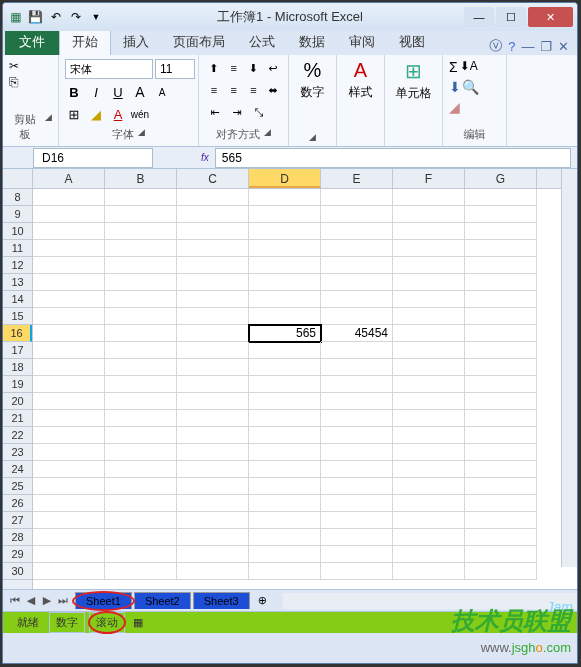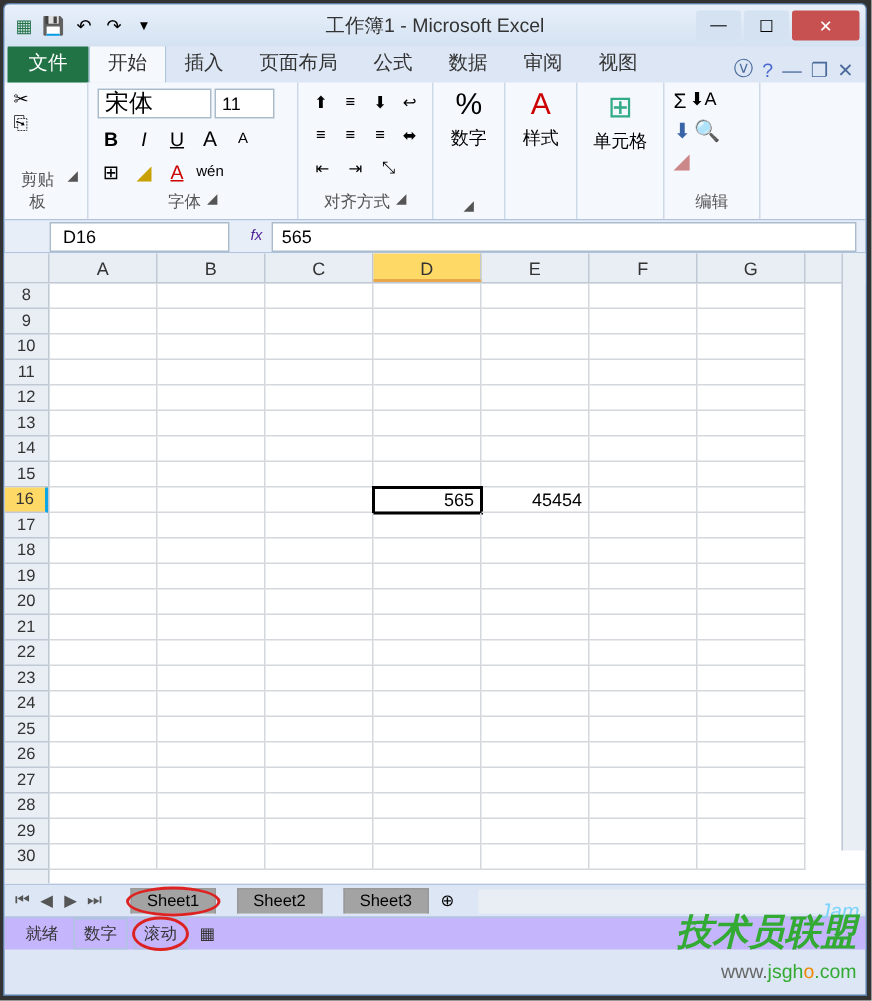--- a/index.html
+++ b/index.html
@@ -28,21 +28,21 @@
 .rgroup-body { display: flex; flex-direction: column; gap: 2px; flex: 1; }
 
 .clipboard { width: 56px; }
 .paste-btn { display: flex; flex-direction: column; align-items: center; gap: 2px; }
 .paste-icon { width: 32px; height: 32px; background: #f8e4a8; border: 1px solid #c8a848; position: relative; }
 .paste-icon::after { content: ''; position: absolute; top: 4px; left: 4px; right: 4px; bottom: 4px; background: #fff; }
 .clip-row { display: flex; gap: 2px; font-size: 12px; }
 
 .font-group { width: 140px; }
 .font-row1 { display: flex; gap: 2px; }
-.font-name { width: 76px; height: 20px; border: 1px solid #abc; font-size: 16px; padding: 0 4px; background: #fff; }
+.font-name { width: 88px; height: 20px; border: 1px solid #abc; font-size: 11px; padding: 0 4px; background: #fff; }
 .font-size { width: 40px; height: 20px; border: 1px solid #abc; font-size: 12px; padding: 0 4px; background: #fff; }
 .font-row2, .font-row3 { display: flex; gap: 4px; align-items: center; font-size: 13px; margin-top: 2px; }
 .fbtn { width: 18px; height: 18px; display: flex; align-items: center; justify-content: center; cursor: pointer; }
 .bold { font-weight: bold; }
 .italic { font-style: italic; }
 .underline { text-decoration: underline; }
 
 .align-group { width: 90px; }
 .align-row { display: flex; gap: 2px; margin-bottom: 2px; }
 .abtn { width: 20px; height: 18px; display: flex; align-items: center; justify-content: center; font-size: 11px; }
@@ -50,21 +50,21 @@
 .number-group { width: 48px; align-items: center; }
 .big-icon { font-size: 20px; text-align: center; }
 
 .styles-group { width: 48px; }
 .cells-group { width: 58px; }
 .edit-group { width: 64px; }
 .edit-row { display: flex; gap: 2px; font-size: 14px; margin-bottom: 2px; }
 
 .namebox-row { height: 22px; background: #e8eef8; display: flex; align-items: center; border-bottom: 1px solid #b0c4de; }
 .namebox { width: 120px; height: 20px; background: #fff; border: 1px solid #abc; margin-left: 30px; font-size: 12px; padding: 0 8px; display: flex; align-items: center; }
-.fx-label { margin-left: 14px; font-style: italic; font-size: 10px; color: #4c1d95; }
+.fx-label { margin-left: 48px; font-style: italic; font-size: 10px; color: #4c1d95; }
 .formula-bar { flex: 1; height: 20px; background: #fff; border: 1px solid #abc; margin: 0 6px; font-size: 12px; padding: 0 6px; display: flex; align-items: center; }
 
 .sheet-area { height: 420px; background: #fff; display: flex; flex-direction: column; position: relative; }
 .col-headers { height: 20px; display: flex; background: #e8eef4; border-bottom: 1px solid #c0c8d4; }
 .corner { width: 30px; border-right: 1px solid #c0c8d4; background: #e8eef4; }
 .colh { width: 72px; border-right: 1px solid #c0c8d4; text-align: center; font-size: 12px; color: #333; line-height: 20px; }
 .colh.sel { background: #ffd966; border-bottom: 2px solid #e8a84a; }
 
 .grid-body { flex: 1; display: flex; overflow: hidden; }
 .row-headers { width: 30px; background: #e8eef4; border-right: 1px solid #c0c8d4; }
@@ -72,25 +72,25 @@
 .rowh.sel { background: #ffd966; border-right: 2px solid #0ea5e9; }
 
 .cells { flex: 1; position: relative; }
 .row { display: flex; height: 17px; }
 .cell { width: 72px; height: 17px; border-right: 1px solid #d4d8dc; border-bottom: 1px solid #d4d8dc; font-size: 12px; text-align: right; padding-right: 4px; line-height: 17px; }
 .cell.selected { outline: 2px solid #000; outline-offset: -1px; background: #fff; }
 
 .sheet-tabs { height: 22px; background: #dce6f4; display: flex; align-items: center; border-top: 1px solid #b0c4de; font-size: 11px; }
 .nav-btns { display: flex; gap: 0; padding: 0 4px; }
 .nav-btn { width: 16px; text-align: center; color: #555; }
-.stab { padding: 2px 10px; background: #a3a3a3; border: 1px solid #999; border-bottom: none; margin-right: 2px; margin-left: 12px; }
+.stab { padding: 2px 10px; background: #1d4ed8; border: 1px solid #999; border-bottom: none; margin-right: 2px; }
 .stab.circled { position: relative; }
 .stab.circled::after { content: ''; position: absolute; left: -4px; top: -2px; right: -4px; bottom: -2px; border: 2px solid #d22; border-radius: 50%; pointer-events: none; }
 
-.statusbar { height: 22px; background: #c4b5fd; display: flex; align-items: center; padding: 0 8px; font-size: 11px; color: #333; gap: 4px; border-top: 1px solid #b0c4de; }
+.statusbar { height: 22px; background: #84cc16; display: flex; align-items: center; padding: 0 8px; font-size: 11px; color: #333; gap: 4px; border-top: 1px solid #b0c4de; }
 .status-item { padding: 2px 6px; }
 .status-item.circled { position: relative; }
 .status-item.circled::after { content: ''; position: absolute; left: -2px; top: -2px; right: -2px; bottom: -2px; border: 2px solid #d22; border-radius: 50%; pointer-events: none; }
 
 .scrollbar-v { position: absolute; right: 0; top: 0; bottom: 22px; width: 16px; background: #e8eef4; border-left: 1px solid #c0c8d4; }
 .scrollbar-h { height: 16px; background: #e8eef4; flex: 1; margin-left: 10px; }
 
 .watermark { position: absolute; right: 10px; bottom: 30px; font-size: 24px; font-weight: bold; color: #3a3; font-style: italic; pointer-events: none; }
 .watermark-url { position: absolute; right: 10px; bottom: 12px; font-size: 13px; color: #666; pointer-events: none; }
 .watermark-url .o { color: #e80; }

